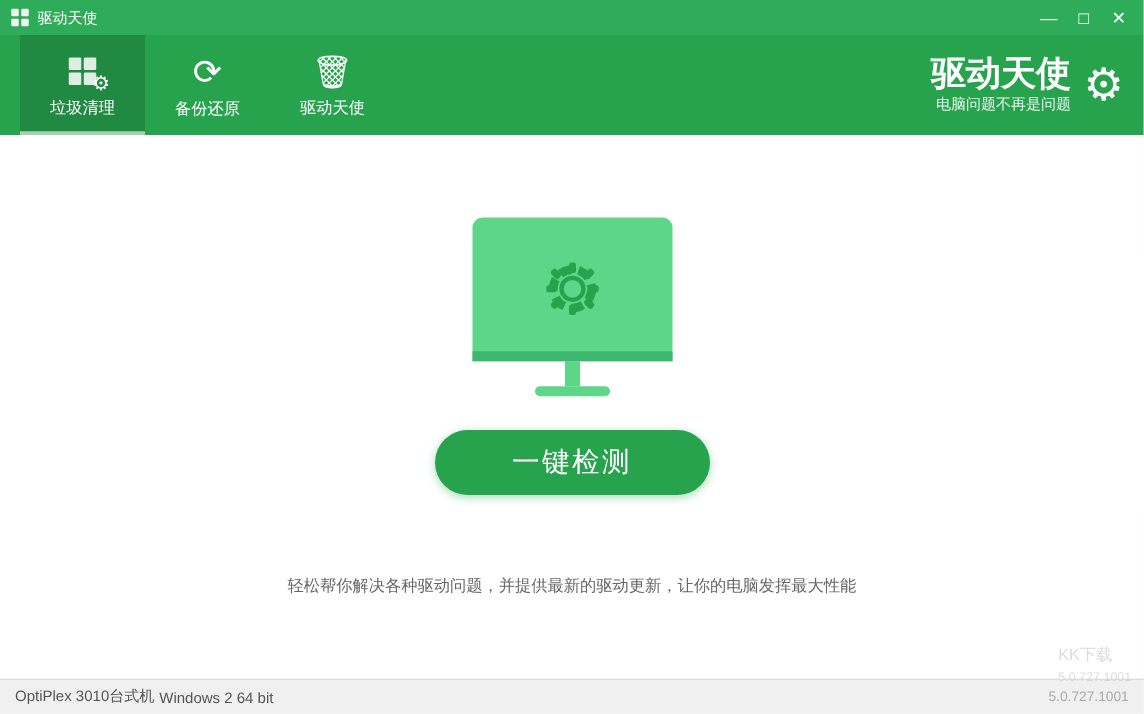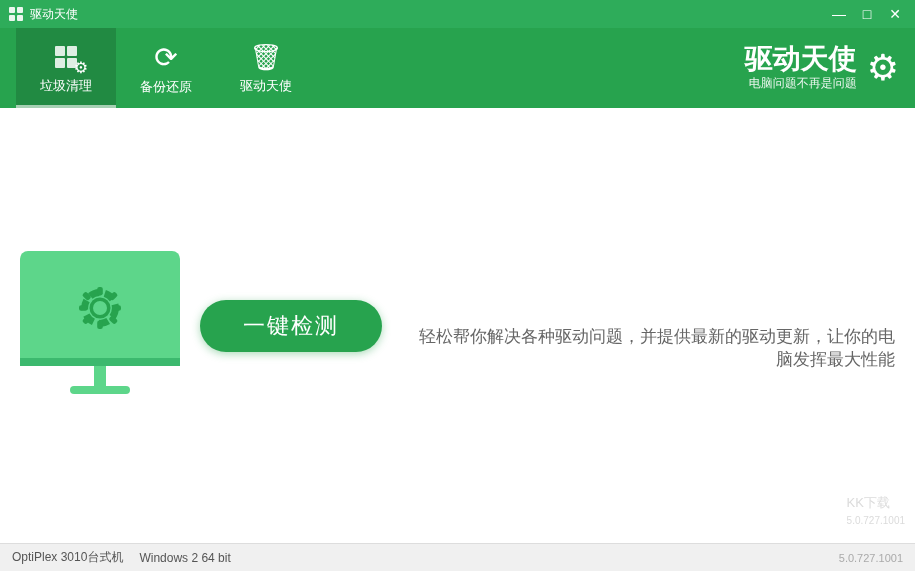--- a/index.html
+++ b/index.html
@@ -114,21 +114,21 @@
       color: white;
       font-size: 36px;
     }
 
     
     .main-content {
       width: 100%;
       height: calc(571px - 28px - 80px - 28px);
       background: white;
       display: flex;
-      flex-direction: row;
+      flex-direction: column;
       align-items: center;
       justify-content: center;
       gap: 20px;
       padding: 20px;
     }
 
     
     .monitor-illustration {
       width: 180px;
       height: 150px;
@@ -186,54 +186,54 @@
       font-size: 22px;
       font-family: 'Microsoft YaHei', SimHei, sans-serif;
       cursor: pointer;
       letter-spacing: 2px;
       box-shadow: 0 2px 8px rgba(39,163,78,0.4);
     }
 
     
     .description {
       color: #666;
-      font-size: 17px;
+      font-size: 13px;
       text-align: right;
       margin-top: 44px;
     }
 
     
     .status-bar {
       width: 100%;
       height: 28px;
       background: #f0f0f0;
       border-top: 1px solid #ddd;
       display: flex;
       align-items: center;
       justify-content: space-between;
       padding: 0 12px;
     }
     .status-left {
       display: flex;
       align-items: center;
-      gap: 16px;
+      gap: 4px;
     }
     .status-item {
       color: #555;
       font-size: 12px;
     }
     .status-right {
       color: #aaa;
       font-size: 11px;
     }
 
     
     .kk-watermark {
       position: absolute;
-      bottom: 44px;
+      bottom: 23px;
       right: 10px;
       color: #ccc;
       font-size: 13px;
       opacity: 0.7;
     }
 
     
     .nav-tab.active::after {
       content: '';
       position: absolute;

